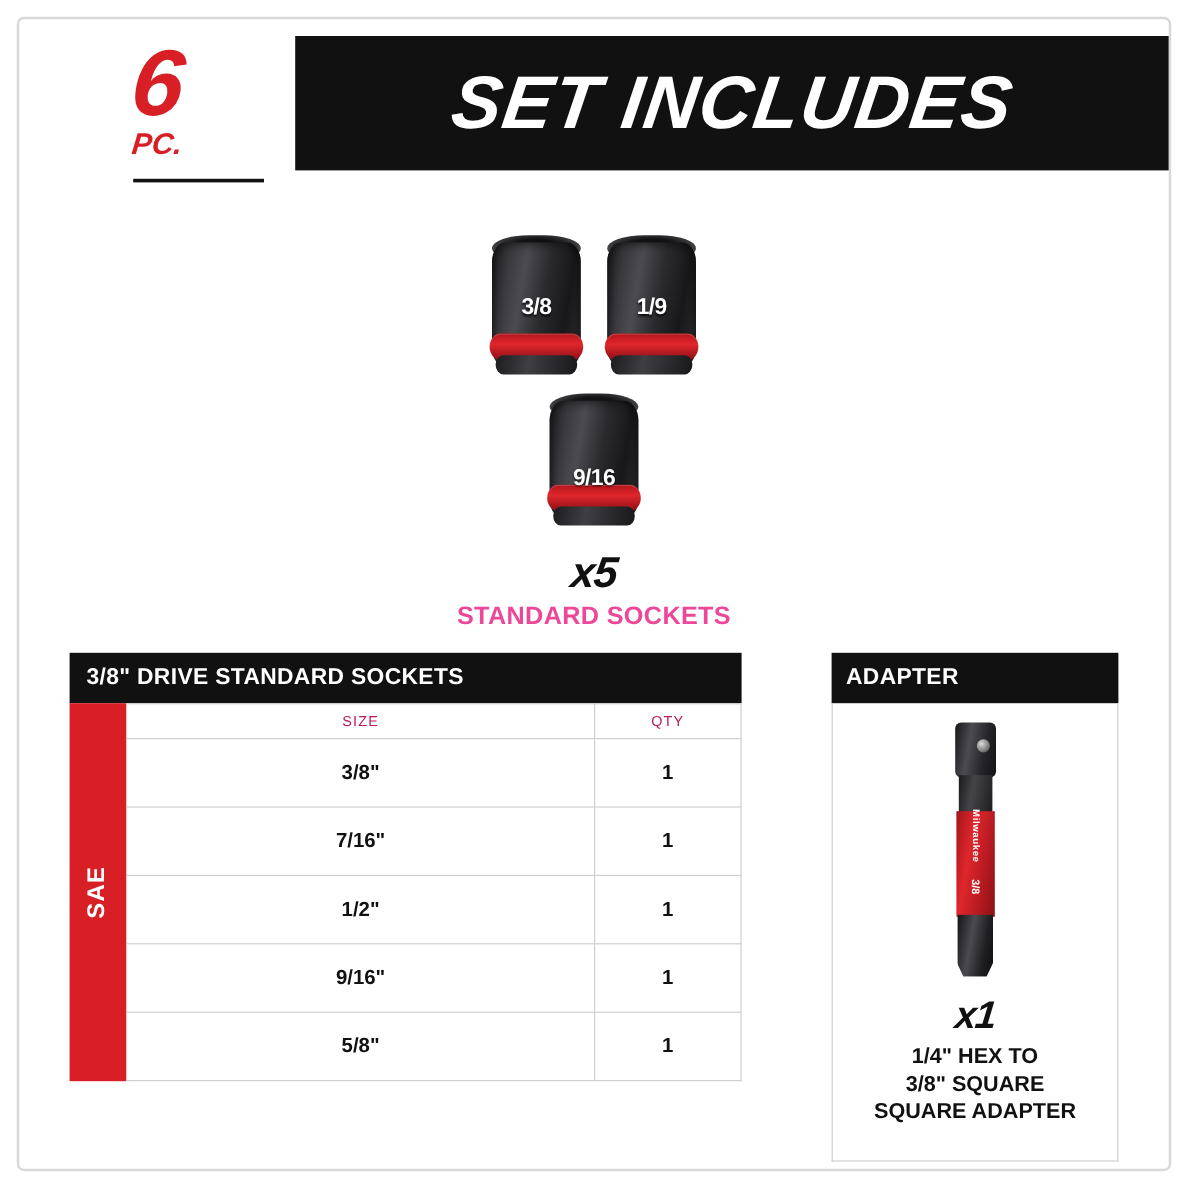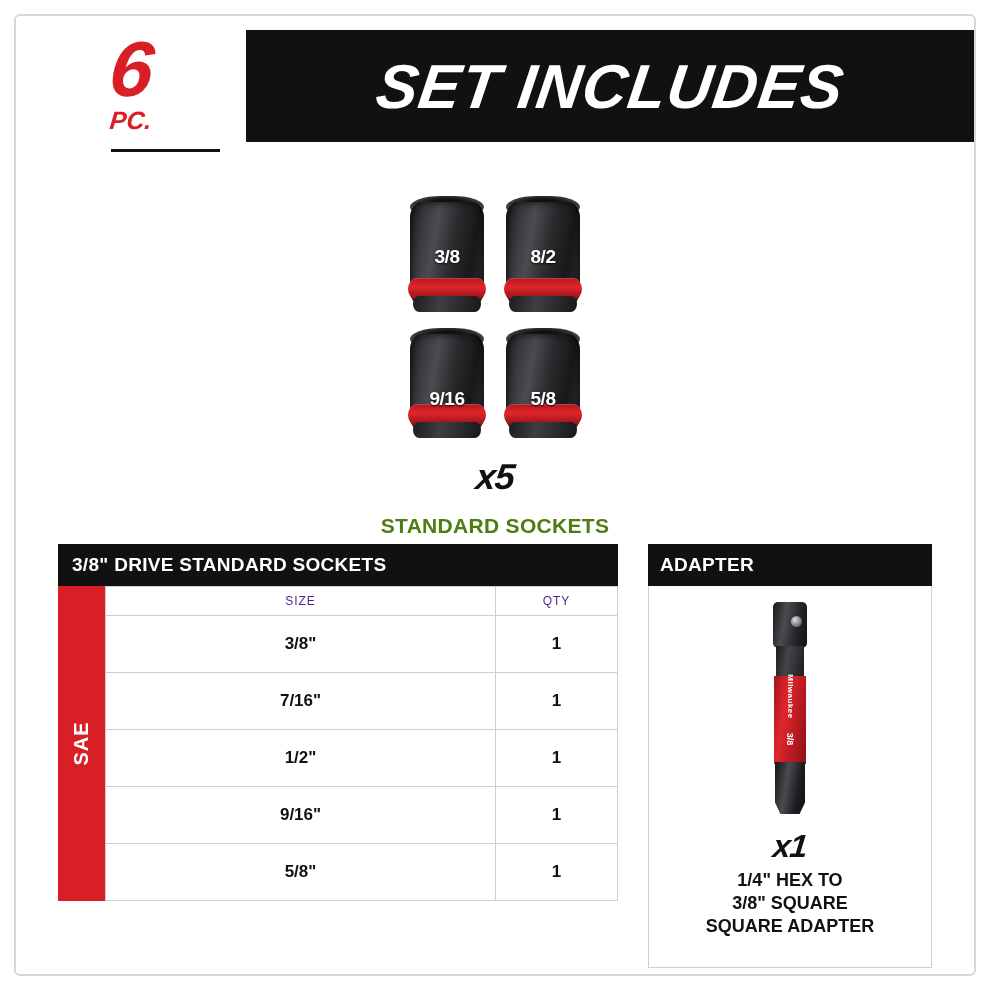--- a/index.html
+++ b/index.html
@@ -181,37 +181,37 @@
   .hero-qty {
     margin-top: 18px;
     font-size: 36px;
     font-weight: bold;
     color: #111111;
     font-style: italic;
     transform: skewX(-6deg);
     letter-spacing: -1px;
   }
   .hero-caption {
-    margin-top: 16px;
+    margin-top: 4px;
     font-size: 21px;
     font-weight: bold;
-    color: #4d7c0f;
+    color: #ec4899;
     letter-spacing: 0.3px;
   }
 
   
   .lower {
     display: flex;
     padding: 6px 42px 0 42px;
     box-sizing: border-box;
     gap: 30px;
   }
 
   .table-col { width: 560px; }
-  .adapter-col { flex: 1; }
+  .adapter-col { flex: 1; margin-left: 45px; }
 
   .sec-head {
     background: #111111;
     color: #ffffff;
     font-size: 19px;
     font-weight: bold;
     letter-spacing: 0.3px;
     padding: 10px 12px 10px 12px;
     box-sizing: border-box;
   }
@@ -243,21 +243,21 @@
   table.spec th, table.spec td {
     border: 1px solid #cfcfcf;
     text-align: center;
     color: #111111;
   }
   table.spec th {
     font-size: 12px;
     font-weight: normal;
     letter-spacing: 1px;
     padding: 7px 0;
-    color: #4c1d95;
+    color: #be185d;
   }
   table.spec td {
     font-size: 17px;
     font-weight: bold;
     padding: 18px 0;
   }
   table.spec col.size-col { width: 390px; }
   table.spec col.qty-col { width: 122px; }
 
   
@@ -383,38 +383,31 @@
           <div class="body"></div>
           <div class="ring"></div>
           <div class="base"></div>
           <div class="size">3/8</div>
         </div>
         <div class="socket">
           <div class="top"></div>
           <div class="body"></div>
           <div class="ring"></div>
           <div class="base"></div>
-          <div class="size">8/2</div>
+          <div class="size">1/9</div>
         </div>
       </div>
 
       <div class="socket-row row2">
         <div class="socket short">
           <div class="top"></div>
           <div class="body"></div>
           <div class="ring"></div>
           <div class="base"></div>
           <div class="size">9/16</div>
-        </div>
-        <div class="socket short">
-          <div class="top"></div>
-          <div class="body"></div>
-          <div class="ring"></div>
-          <div class="base"></div>
-          <div class="size">5/8</div>
         </div>
       </div>
 
       <div class="hero-qty">x5</div>
       <div class="hero-caption">STANDARD SOCKETS</div>
     </div>
 
     <div class="lower">
 
       <div class="table-col">

